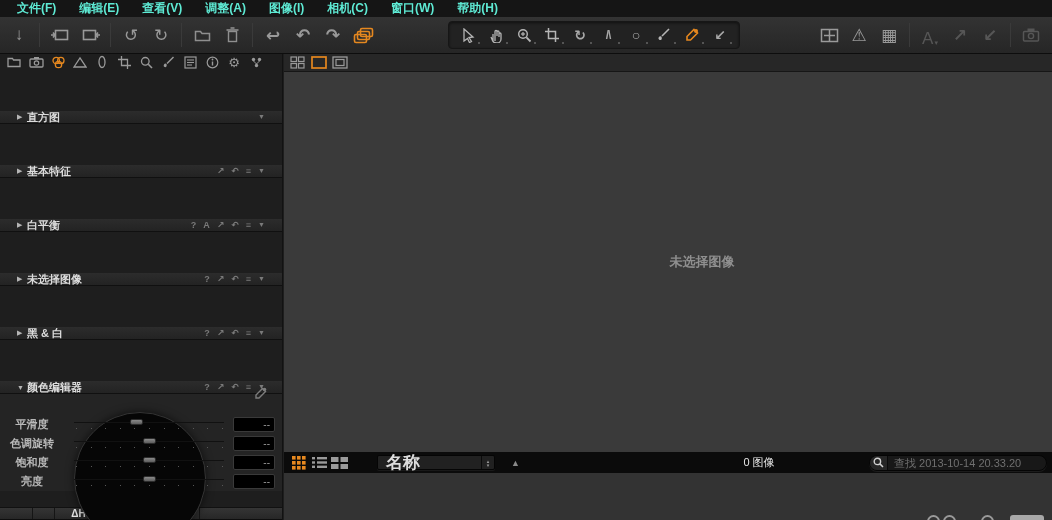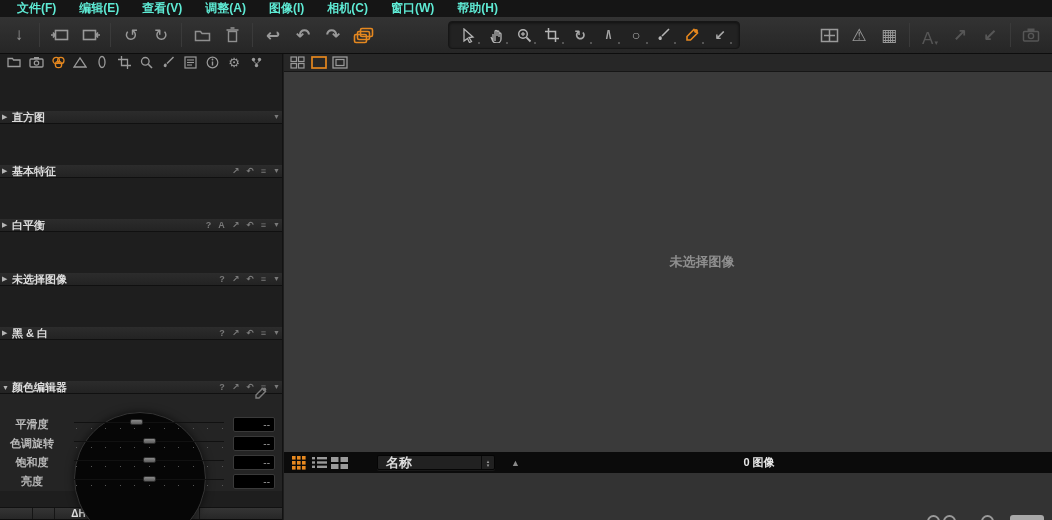--- a/index.html
+++ b/index.html
@@ -36,21 +36,21 @@
   .a-drop .caret { font-size:7px; margin-left:1px; margin-bottom:2px; }
 
   
   .left-panel { position:absolute; left:0; top:54px; width:283px; bottom:0;
                 background:#1e1e1e; border-right:1px solid #121212; display:flex; flex-direction:column; }
   .tooltabs { height:18px; display:flex; align-items:center; padding:0 3px; background:#1e1e1e; }
   .ttab { width:22px; height:16px; display:flex; align-items:center; justify-content:center; color:#9a9a9a; font-size:13px; }
   .ttab svg { display:block; }
 
   .sections {}
-  .sec-row { height:13px; display:flex; align-items:center; padding:0 2px;
+  .sec-row { height:13px; display:flex; align-items:center; padding:0 17px;
              background:linear-gradient(#2c2c2c,#232323); border-bottom:1px solid #101010;margin-top:41px; }
   .sec-arrow { font-size:7px; color:#b5b5b5; width:10px; }
   .sec-title { font-size:11px; font-weight:bold; color:#dcdcdc; white-space:nowrap; }
   .sec-sp { flex:1; }
   .sec-ic { font-size:9px; color:#7a7a7a; margin-left:7px; font-weight:bold; line-height:10px; }
   .sec-ic.dd { font-size:7px; }
 
   .cetabs { margin-top:4px; height:19px; background:#141414; display:flex; align-items:flex-end; padding-left:2px; }
   .cetab { font-size:11px; font-weight:bold; color:#999; background:#222; padding:3px 18px 2px;
            border-radius:7px 7px 0 0; margin-right:2px; border:1px solid #101010; border-bottom:none; }
@@ -86,25 +86,25 @@
   .viewer { position:absolute; left:284px; top:72px; right:0; bottom:68px; background:#3a3a3a;
             display:flex; align-items:center; justify-content:center; }
   .viewer-msg { font-size:13px; font-weight:bold; color:#8f8f8f; margin-left:68px; }
 
   
   .browser-bar { position:absolute; left:284px; right:0; top:452px; height:21px; background:#0b0b0b;
                  display:flex; align-items:center; padding:0 5px; }
   .bbtn { width:20px; height:17px; display:flex; align-items:center; justify-content:center; }
   .sort-select { margin-left:28px; width:118px; height:15px; background:#212121; border:1px solid #050505;
                  border-radius:2px; display:flex; align-items:center; box-shadow:0 1px 0 rgba(255,255,255,.06); }
-  .sort-label { flex:1; font-size:13px; font-weight:bold; color:#ddd; padding-left:8px; }
+  .sort-label { flex:1; font-size:17px; font-weight:bold; color:#ddd; padding-left:8px; }
   .sort-spin { width:13px; height:100%; border-left:1px solid #0a0a0a; display:flex; flex-direction:column;
                align-items:center; justify-content:center; color:#999; font-size:5px; line-height:4px; }
   .sort-asc { margin-left:16px; color:#8a8a8a; font-size:9px; }
-  .img-count { position:absolute; left:430px; width:90px; text-align:center; font-size:11px; font-weight:bold; color:#e8e8e8; }
+  .img-count { position:absolute; left:430px; width:90px; text-align:center; font-size:11px; font-weight:normal; color:#e8e8e8; }
   .search-box { margin-left:auto; width:178px; height:16px; background:#181818; border:1px solid #050505;
                 border-radius:8px; display:flex; align-items:center; overflow:hidden;
                 box-shadow:0 1px 0 rgba(255,255,255,.07); }
   .search-ic { width:18px; height:100%; background:#262626; display:flex; align-items:center; justify-content:center;
                border-right:1px solid #0a0a0a; }
   .search-box input { flex:1; background:transparent; border:none; outline:none; color:#bbb;
                       font-size:11px; padding:0 6px; font-family:inherit; }
   .search-box input::placeholder { color:#6f6f6f; }
 
   
@@ -504,20 +504,29 @@
     </span>
     <span class="sort-select">
       <span class="sort-label">名称</span>
       <span class="sort-spin">
         <span>▴</span>
         <span>▾</span>
       </span>
     </span>
     <span class="sort-asc">▲</span>
     <span class="img-count">0 图像</span>
+    <span class="search-box">
+      <span class="search-ic">
+        <svg width="11" height="11" viewBox="0 0 11 11">
+            <circle cx="4.4" cy="4.4" r="3.2" fill="none" stroke="#d0d0d0" stroke-width="1.4"></circle>
+            <line x1="6.9" y1="6.9" x2="10" y2="10" stroke="#d0d0d0" stroke-width="1.5"></line>
+          </svg>
+      </span>
+      <input type="text" placeholder="查找 2013-10-14 20.33.20" style="">
+    </span>
   </div>
 
   <div class="bottom-strip">
     <span class="cut-ring" style="right:112px"></span>
     <span class="cut-ring" style="right:96px"></span>
     <span class="cut-ring" style="right:58px"></span>
     <span class="cut-rect" style="right:8px"></span>
   </div>
 
 </div>

